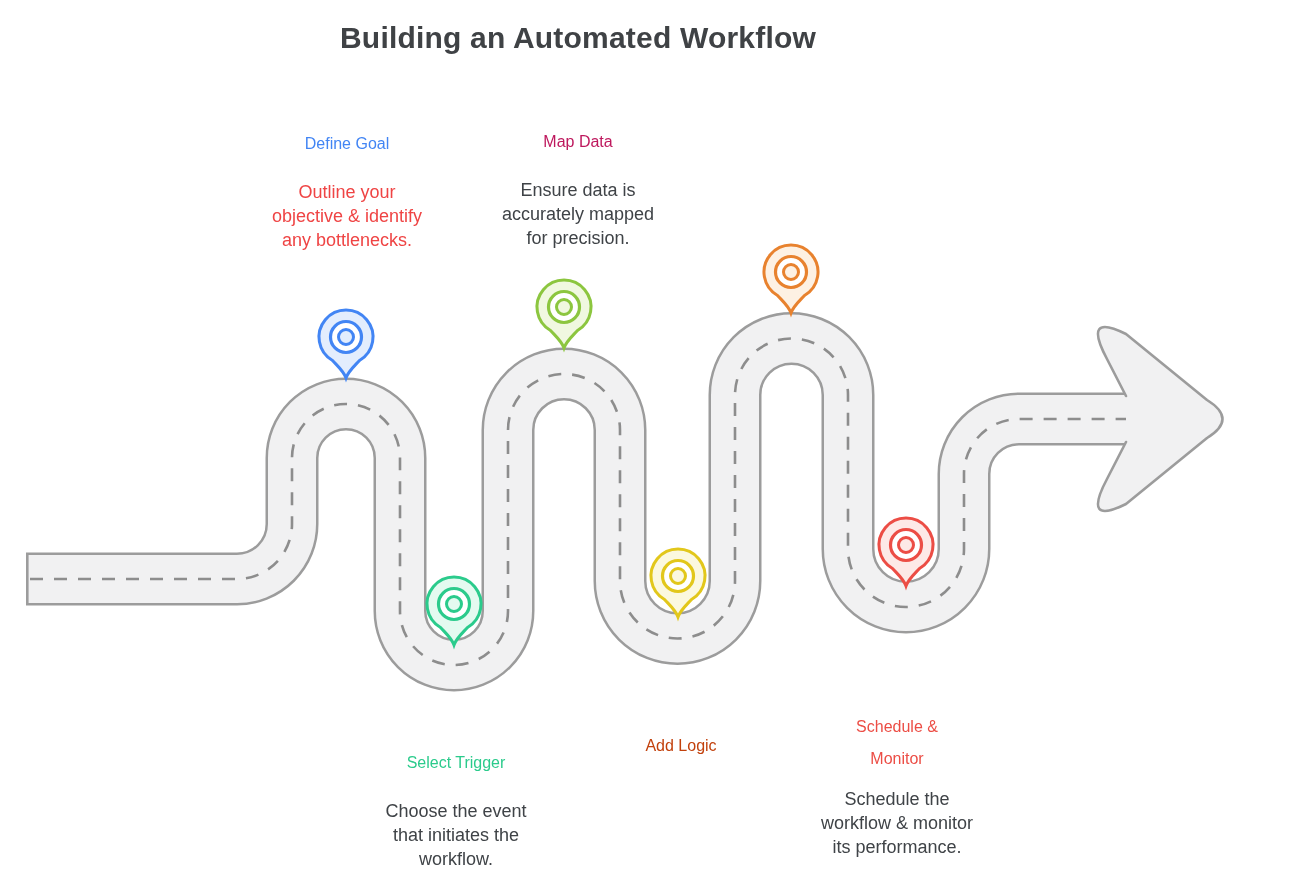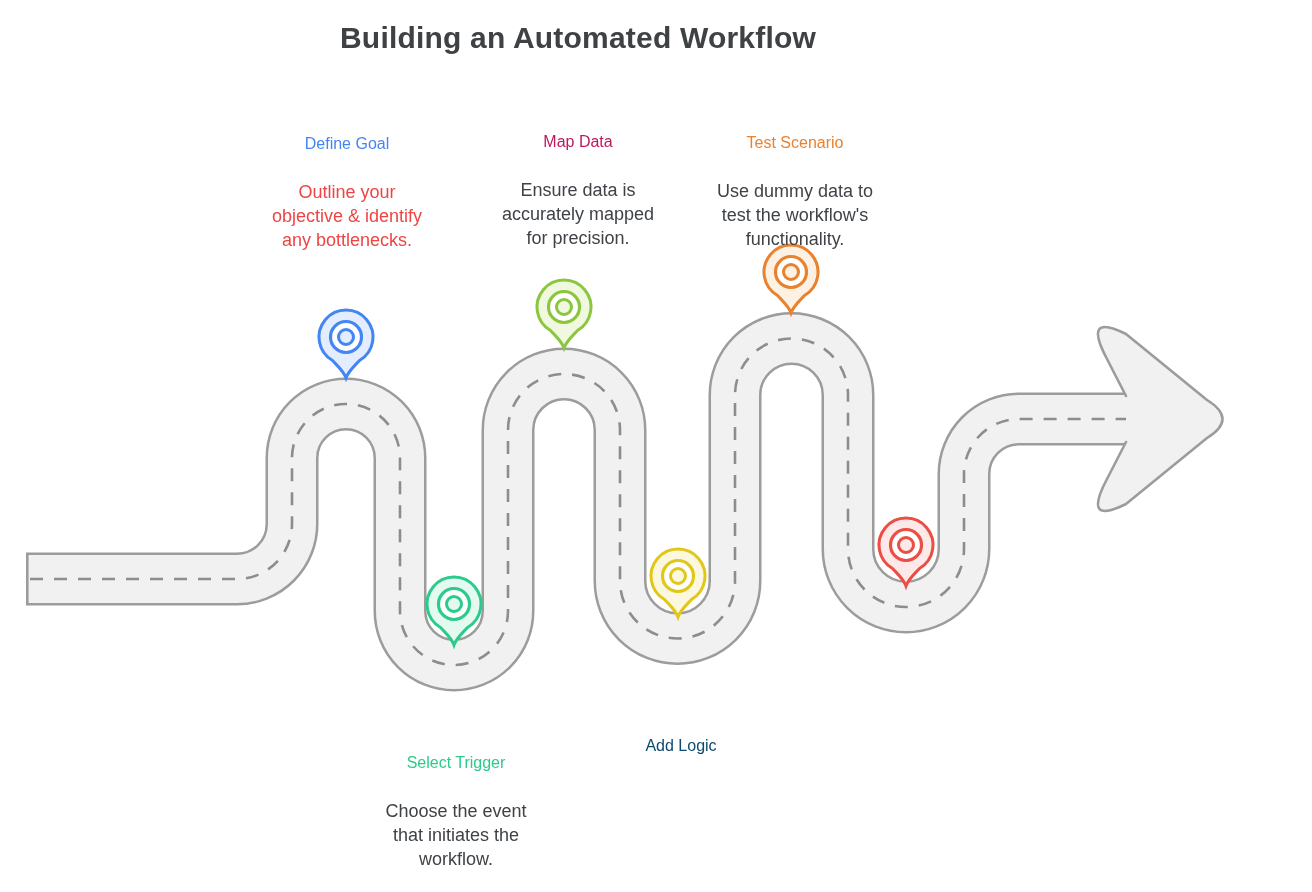--- a/index.html
+++ b/index.html
@@ -105,32 +105,33 @@
 any bottlenecks.</div>
   </div>
 
   <div class="ms m2">
     <div class="ms-title" style="color: #be185d;">Map Data</div>
     <div class="ms-desc" style="color: rgb(63, 67, 71);">Ensure data is
 accurately mapped
 for precision.</div>
   </div>
 
-  <div class="ms m3">
-    <div class="ms-title" style="color: rgb(232, 130, 46);">Test Scenario</div>
-    <div class="ms-desc" style="color: rgb(63, 67, 71);">Use dummy data to
-test the workflow's
-functionality.</div>
-  </div>
 
   <div class="ms m4">
     <div class="ms-title" style="color: rgb(43, 203, 140);">Select Trigger</div>
     <div class="ms-desc" style="color: rgb(63, 67, 71);">Choose the event
 that initiates the
 workflow.</div>
   </div>
 
   <div class="ms m5">
-    <div class="ms-title" style="color: #0c4a6e;">Add Logic</div>
+    <div class="ms-title" style="color: #c2410c;">Add Logic</div>
   </div>
 
+  <div class="ms m6">
+    <div class="ms-title" style="color: rgb(236, 77, 69);">Schedule &amp;
+Monitor</div>
+    <div class="ms-desc" style="color: rgb(63, 67, 71);">Schedule the
+workflow &amp; monitor
+its performance.</div>
+  </div>
 
 </div>
 
 </body></html>

